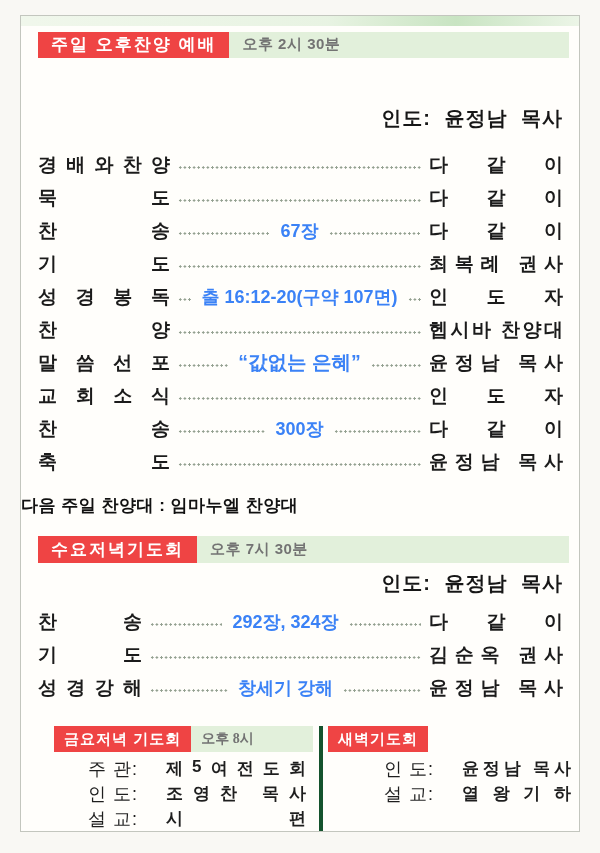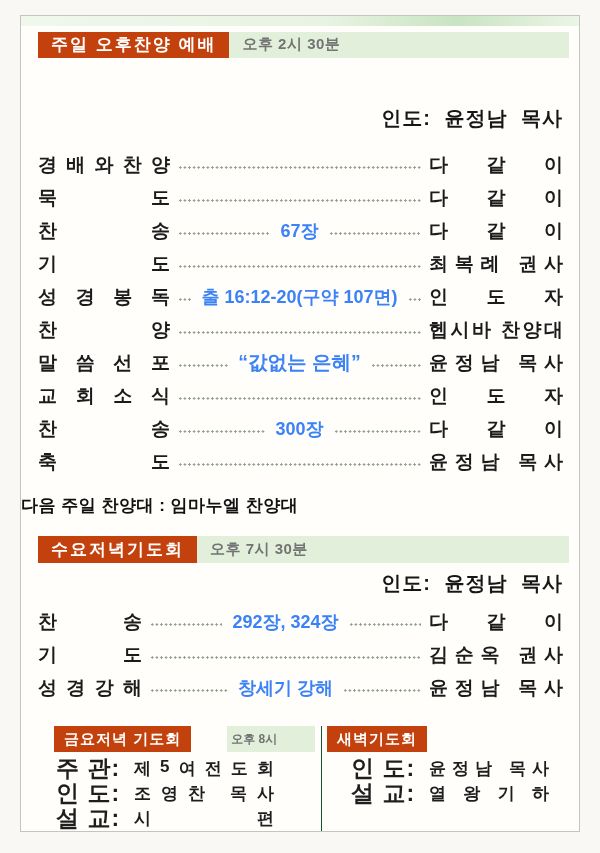--- a/index.html
+++ b/index.html
@@ -21,21 +21,21 @@
   }
   
   .page::before{
     content:"";display:block;height:10px;margin:0;
     background:linear-gradient(90deg,rgba(150,205,140,.14),rgba(150,205,140,.22) 55%,rgba(125,192,115,.42) 78%,rgba(150,205,140,.18));
   }
 
   
   .shead{display:flex;align-items:stretch;margin:6px 10px 0 17px;height:28px;}
   .badge{
-    background:#c2410c;color:#ffffff;
+    background:#ef4444;color:#ffffff;
     font-weight:700;font-size:17px;letter-spacing:2px;
     display:flex;align-items:center;justify-content:center;
     padding:0 13px;white-space:nowrap;
   }
   .strip{
     flex:1;background:#e2f0db;
     display:flex;align-items:center;
     padding-left:13px;
     font-size:15px;font-weight:700;color:#737373;letter-spacing:.5px;
     white-space:nowrap;
@@ -67,30 +67,30 @@
   .footnote{
     margin-top:16px;height:24px;line-height:24px;
     text-align:left;font-size:17px;font-weight:700;letter-spacing:.5px;color:#111;
   }
   .shead.s2{margin-top:18px;}
 
   
   .bottom{flex:1;display:flex;margin-top:22px;}
   .bcol{box-sizing:border-box;}
   .bcol.left{width:300px;padding-left:17px;padding-right:6px;}
-  .bcol.right{width:260px;flex:1;border-left:1px solid #14532d;padding-left:5px;padding-right:8px;}
+  .bcol.right{width:260px;flex:1;border-left:4px solid #14532d;padding-left:5px;padding-right:8px;}
   .bhead{display:flex;align-items:stretch;height:26px;}
-  .bcol.left .bhead{margin-left:16px;gap:36px;}
+  .bcol.left .bhead{margin-left:16px;}
   .badge.small{font-size:15px;letter-spacing:1px;padding:0 10px;}
-  .strip.small{font-size:12px;padding-left:4px;letter-spacing:0;}
+  .strip.small{font-size:14px;padding-left:10px;letter-spacing:0;font-family:Liberation Serif, serif;}
   .brows{margin-top:4px;}
   .bcol.left .brows{margin-left:18px;}
   .bcol.right .brows{margin-left:24px;}
   .brow{display:flex;align-items:center;height:25px;}
-  .blbl{width:78px;font-size:23px;font-weight:700;letter-spacing:1px;flex-shrink:0;}
+  .blbl{width:78px;font-size:18px;font-weight:400;letter-spacing:1px;flex-shrink:0;margin-left:32px;}
   .bval{font-size:17px;font-weight:700;}
   .bcol.left .bval{width:140px;}
   .bcol.right .bval{width:120px;}
 </style>
 </head>
 <body>
 
 <div class="page">
 
   <div class="shead">

